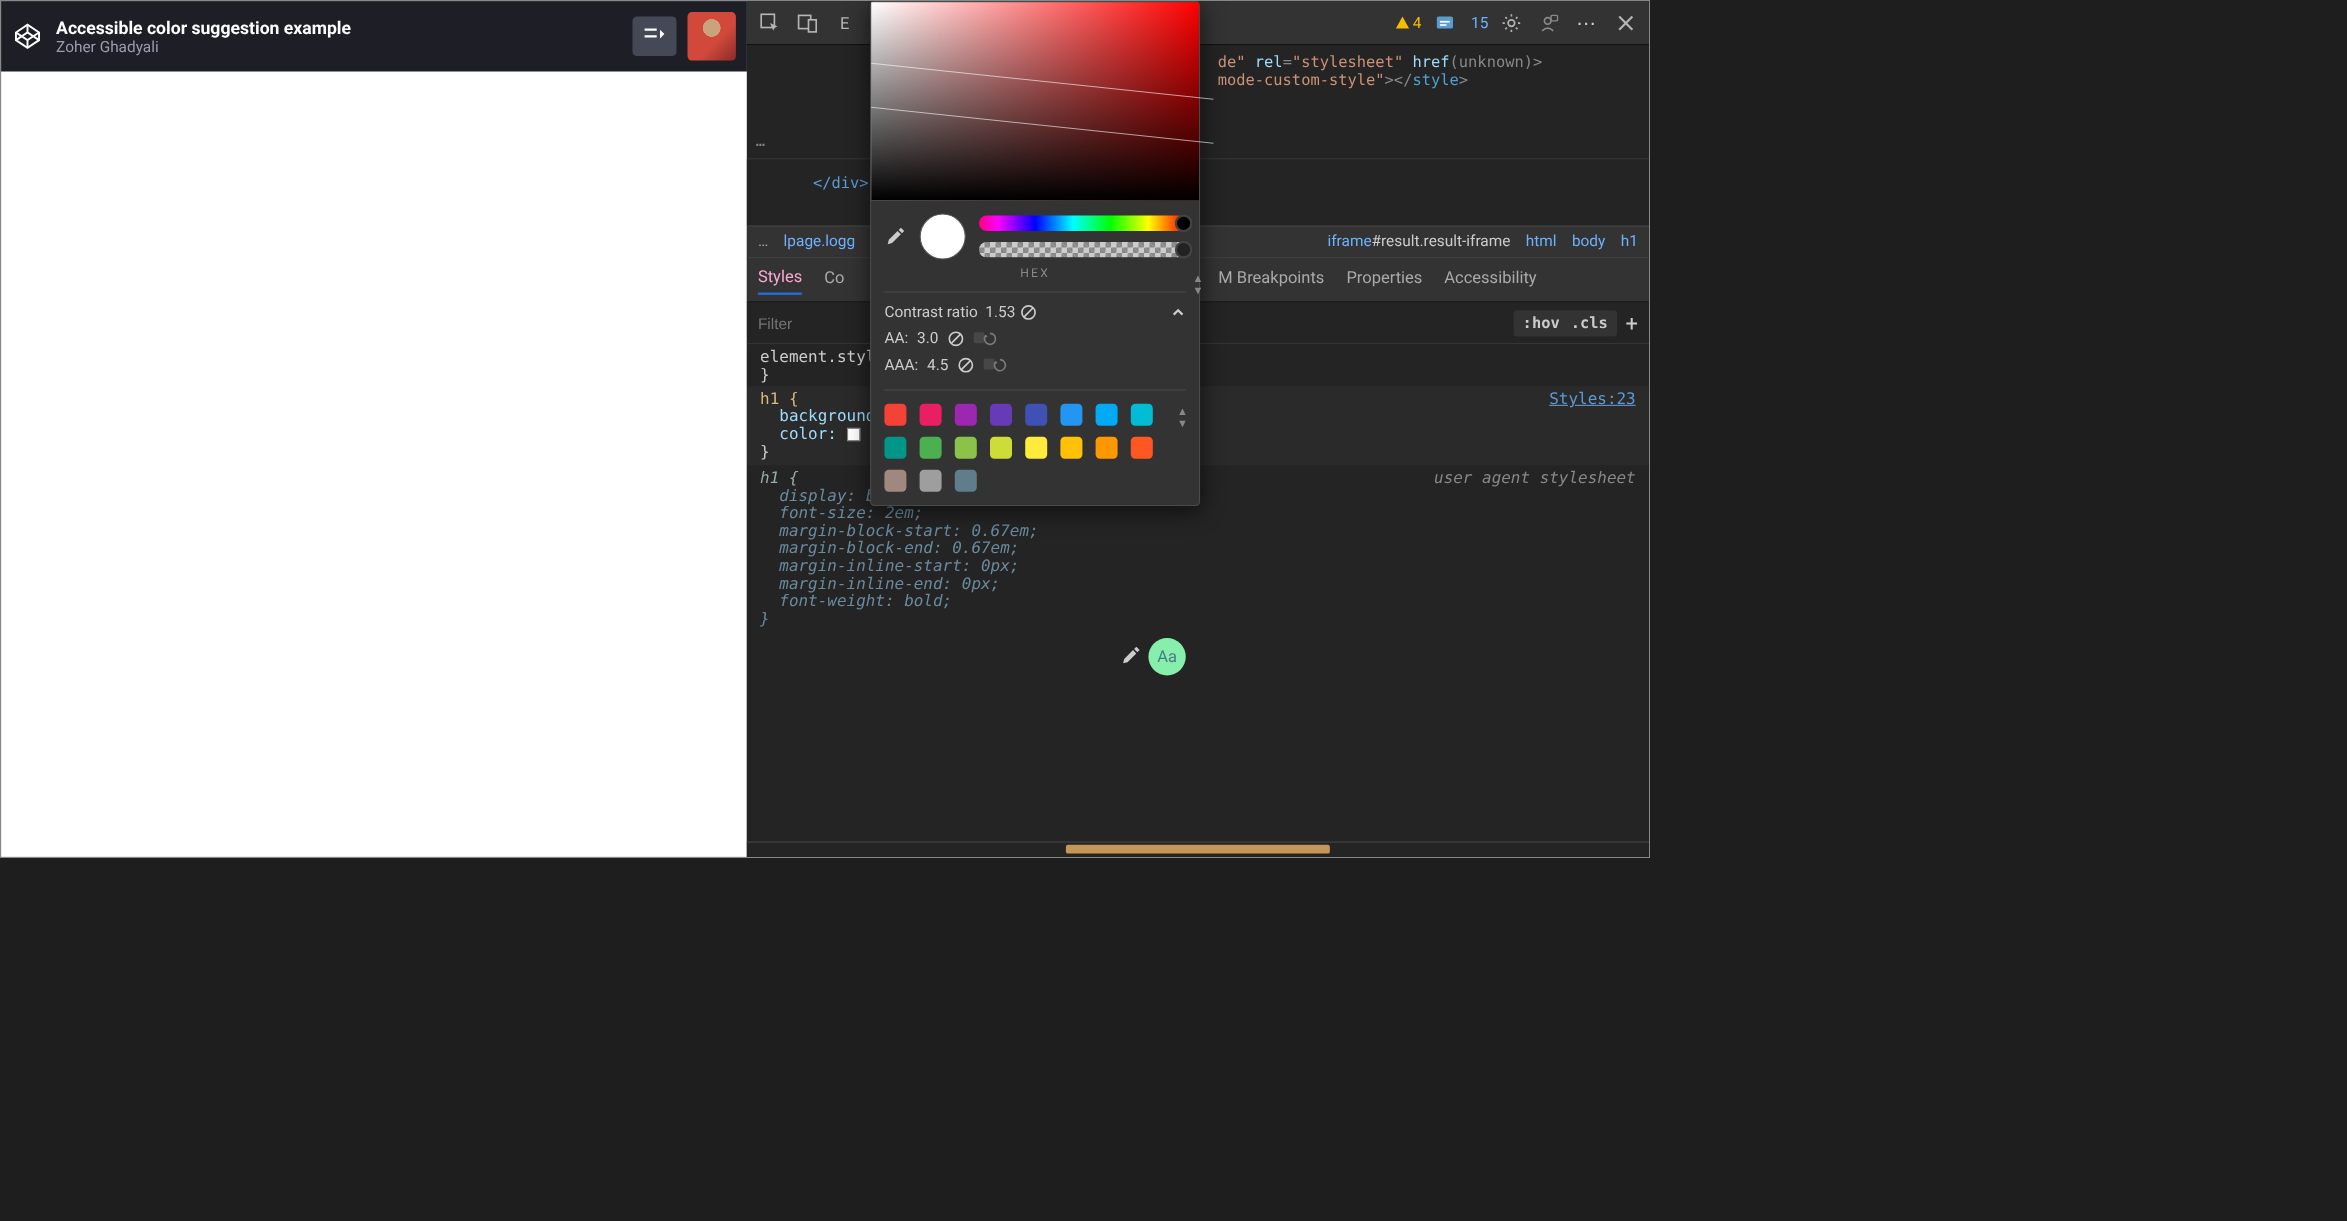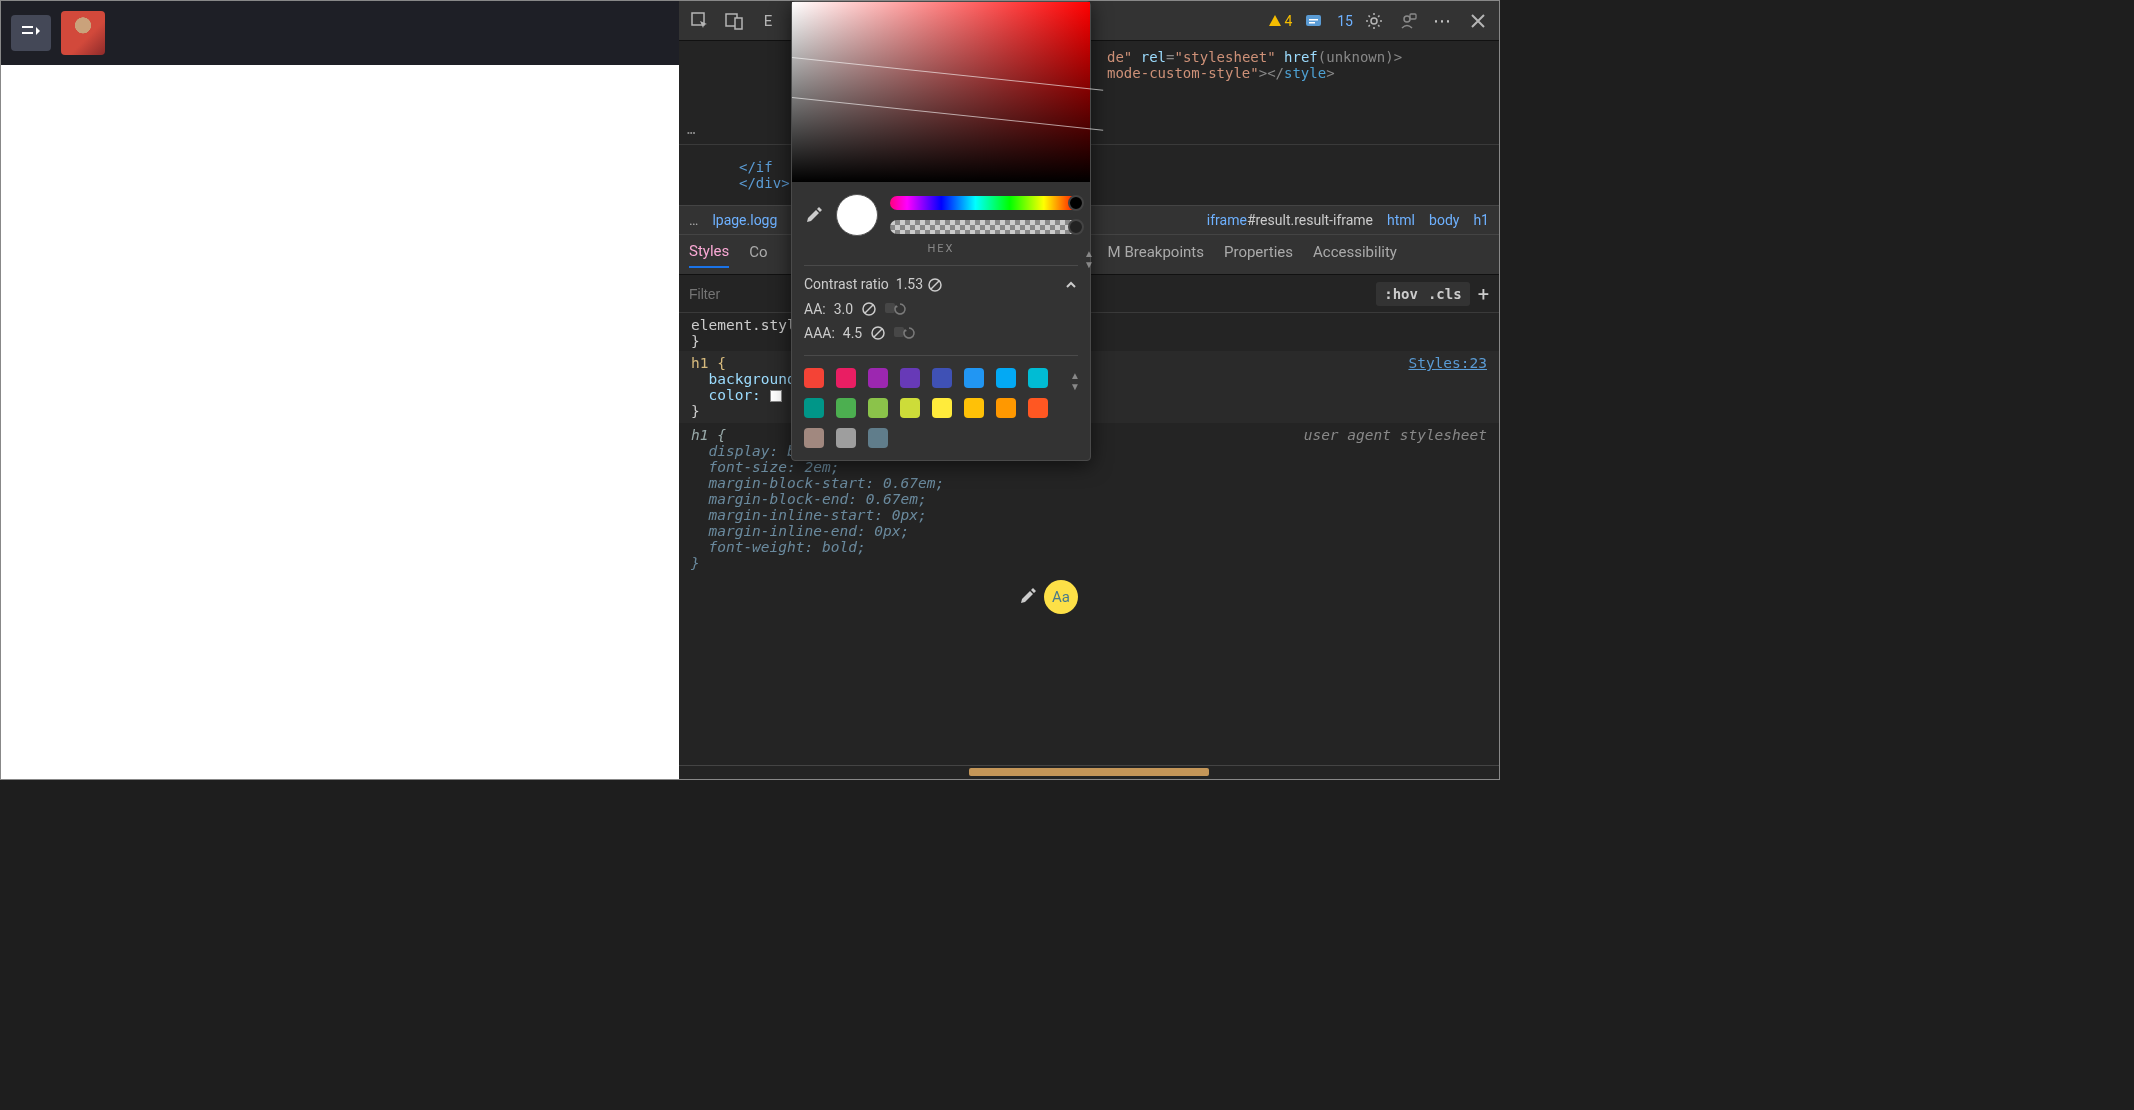--- a/index.html
+++ b/index.html
@@ -230,21 +230,21 @@
     display:flex; flex-direction:column; gap:0;
   }
   .contrast-section { border-top:1px solid #4a4a4a; margin-top:10px; padding-top:10px;}
   .contrast-header{ display:flex; justify-content:space-between; align-items:center; font-size:14px; color:#ccc;}
   .no-icon{
     display:inline-block; width:16px; height:16px; vertical-align:middle;
   }
   .aa-row{ display:flex; align-items:center; gap:8px; margin-top:8px; font-size:14px;}
   .reload-icon{opacity:0.6;}
   .contrast-swatch{
-    width:34px;height:34px;border-radius:50%;background:#fde047;
+    width:34px;height:34px;border-radius:50%;background:#86efac;
     display:flex;align-items:center;justify-content:center;
     color:#4a7a8a;font-size:15px;
     position:absolute; right:12px; top:398px;
   }
   .eyedrop2{position:absolute; right:52px; top:404px;}
   .swatch-grid{
     border-top:1px solid #4a4a4a; margin-top:14px; padding-top:12px;
     display:grid; grid-template-columns: repeat(8, 22px); gap:10px;
     position: relative;
   }
@@ -254,20 +254,34 @@
     display:flex; flex-direction:column;
   }
 
   svg { display:block; }
 </style>
 </head>
 <body>
 
 <div class="left-pane">
   <div class="codepen-header">
+    <div class="codepen-left">
+      <span class="codepen-logo">
+        <svg viewBox="0 0 32 32" width="28" height="28">
+            <g fill="none" stroke="#fff" stroke-width="2">
+              <path d="M4 12 L16 4 L28 12 L28 20 L16 28 L4 20 Z"></path>
+              <path d="M4 12 L16 20 L28 12 M4 20 L16 12 L28 20 M16 4 L16 12 M16 20 L16 28"></path>
+            </g>
+          </svg>
+      </span>
+      <div>
+        <div class="codepen-title">Accessible color suggestion example</div>
+        <div class="codepen-author">Zoher Ghadyali</div>
+      </div>
+    </div>
     <div class="codepen-right">
       <div class="codepen-btn">
         <svg width="22" height="18" viewBox="0 0 22 18">
             <g stroke="#fff" stroke-width="2" fill="none">
               <path d="M2 3 h11 M2 9 h11"></path>
               <path d="M16 3 l4 4 l-4 4" fill="#fff" stroke="none"></path>
             </g>
           </svg>
       </div>
       <div class="avatar"></div>
@@ -337,21 +351,20 @@
       <span class="attr">rel</span><span class="punct">=</span><span class="val">"stylesheet"</span>
       <span class="attr">href</span><span class="punct">(unknown)</span><span class="punct">&gt;</span>
     </div>
     <div style="padding-left:420px;">
       <span class="val">mode-custom-style"</span><span class="punct">&gt;&lt;/</span><span class="kw">style</span><span class="punct">&gt;</span>
     </div>
     <div class="punct" style="margin-top:40px;">…</div>
   </div>
 
   <div class="dom-snippet">
-    <div>&lt;/if</div>
     <div>&lt;/div&gt;</div>
   </div>
 
   <div class="breadcrumb">
     <span class="dots">…</span>
     <span class="bc">lpage.logg</span>
     <span style="flex:1"></span>
     <span class="bc">
       <span>iframe</span><span class="sel">#result.result-iframe</span>
     </span>

